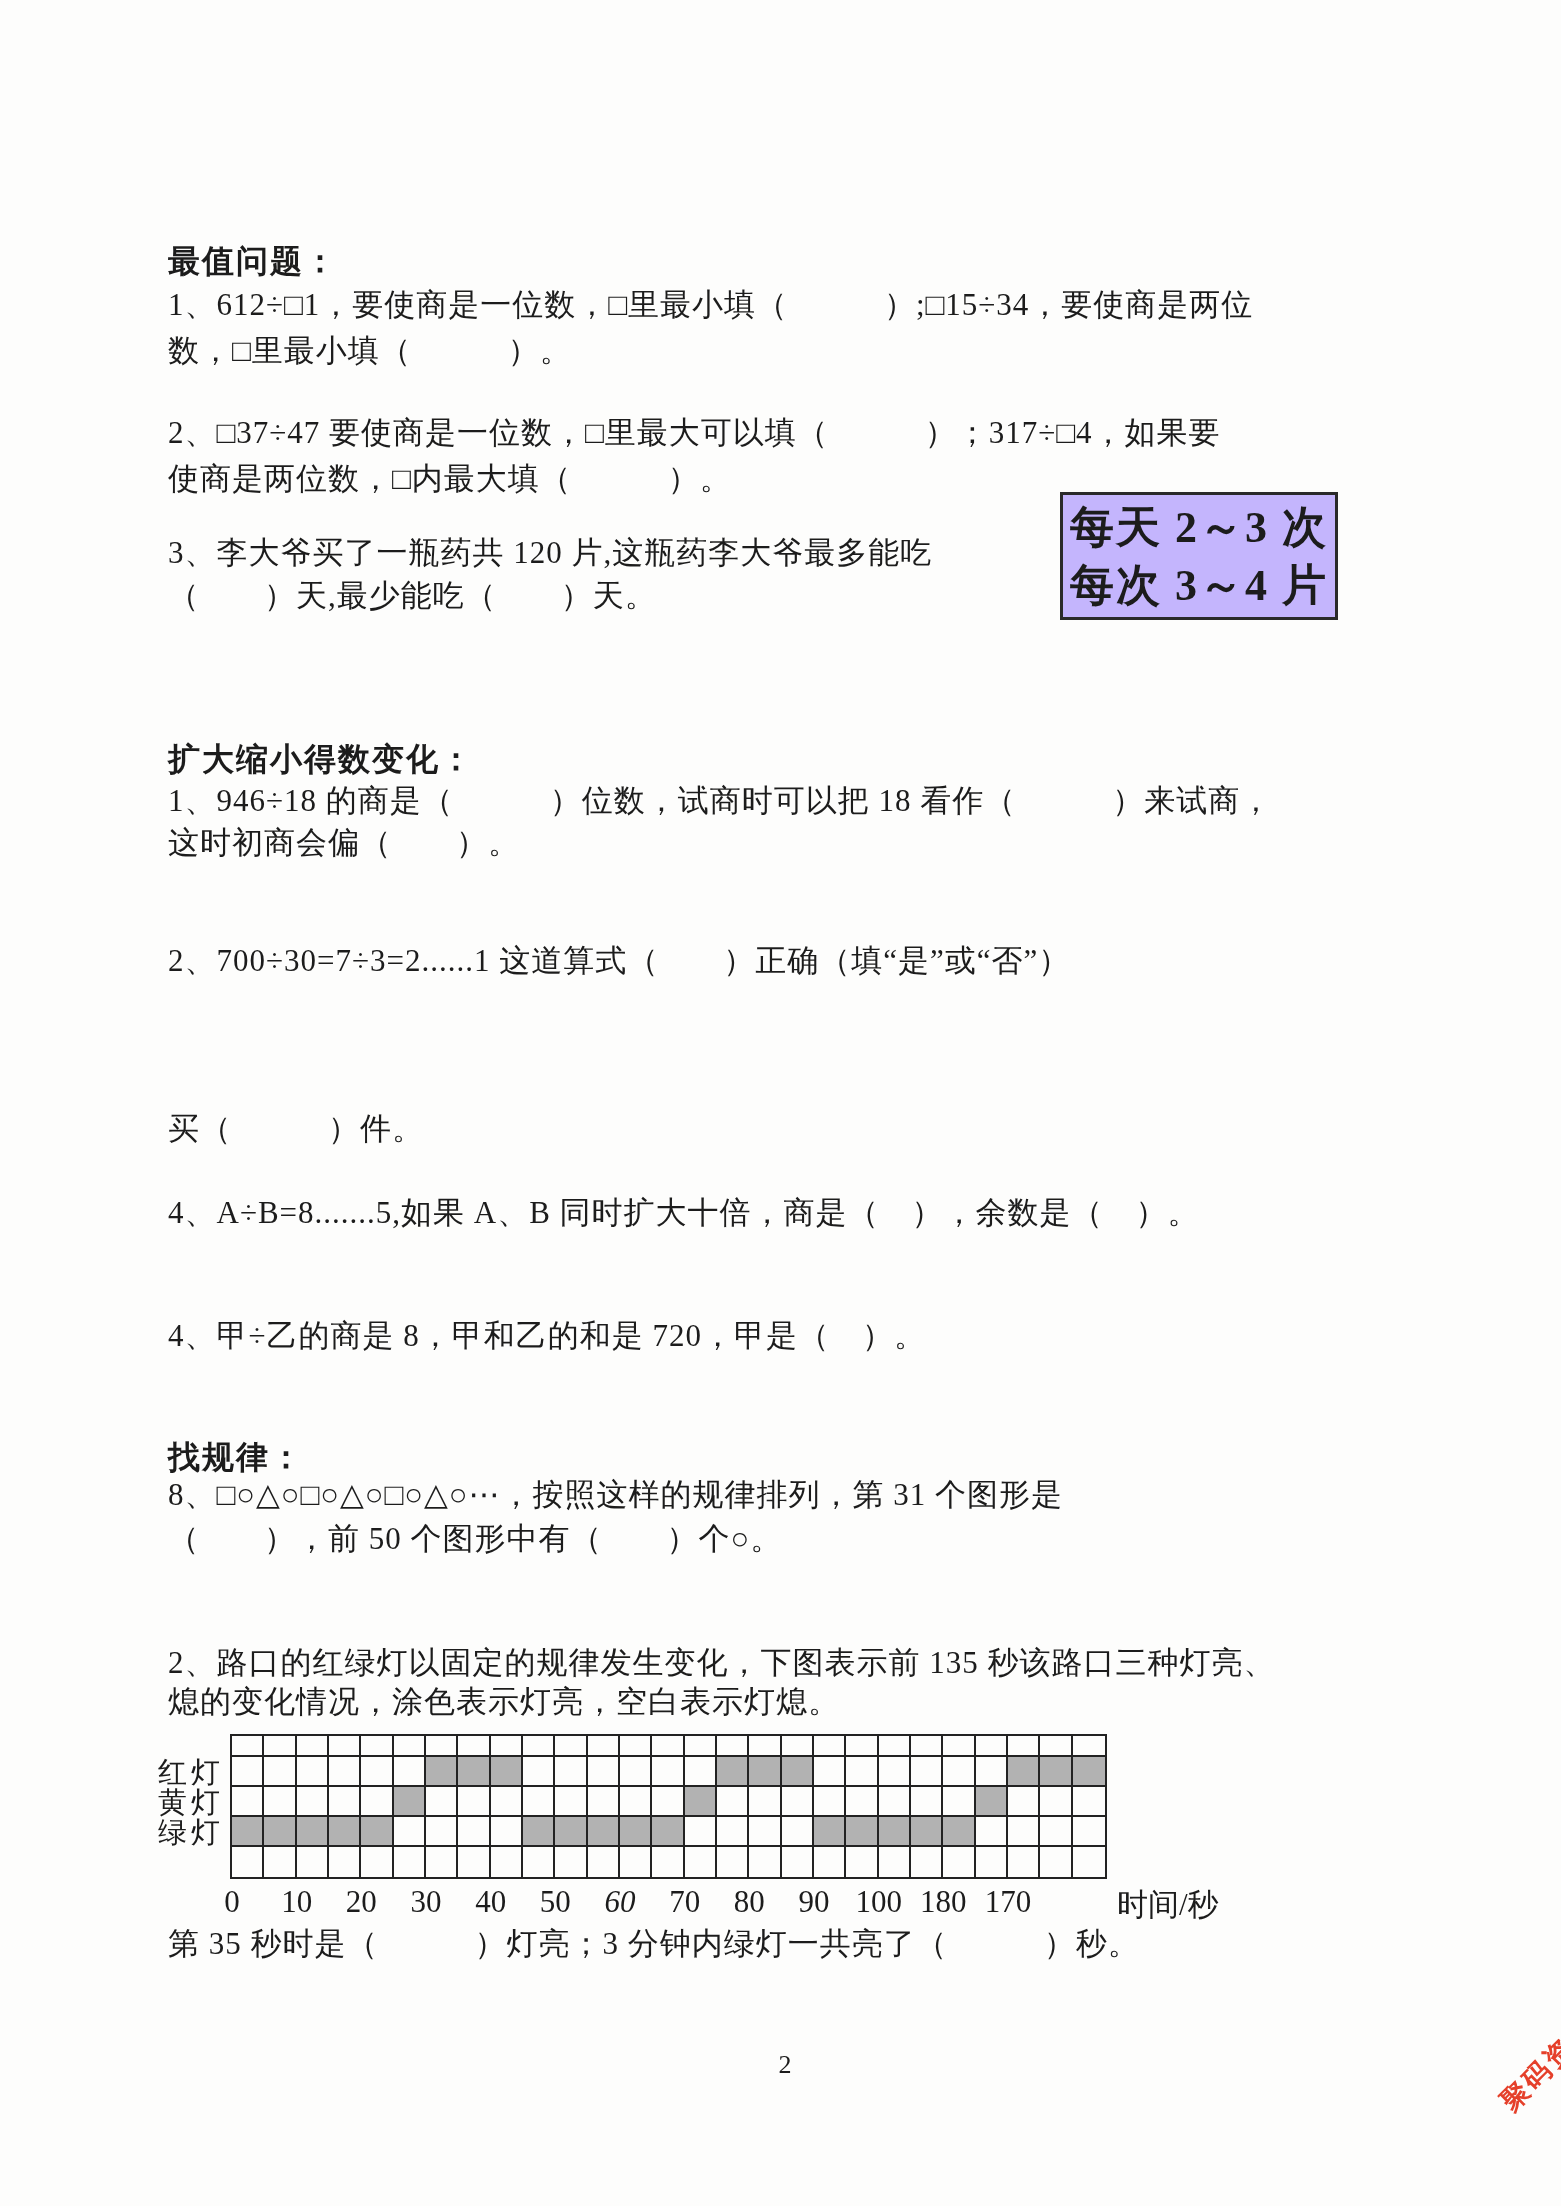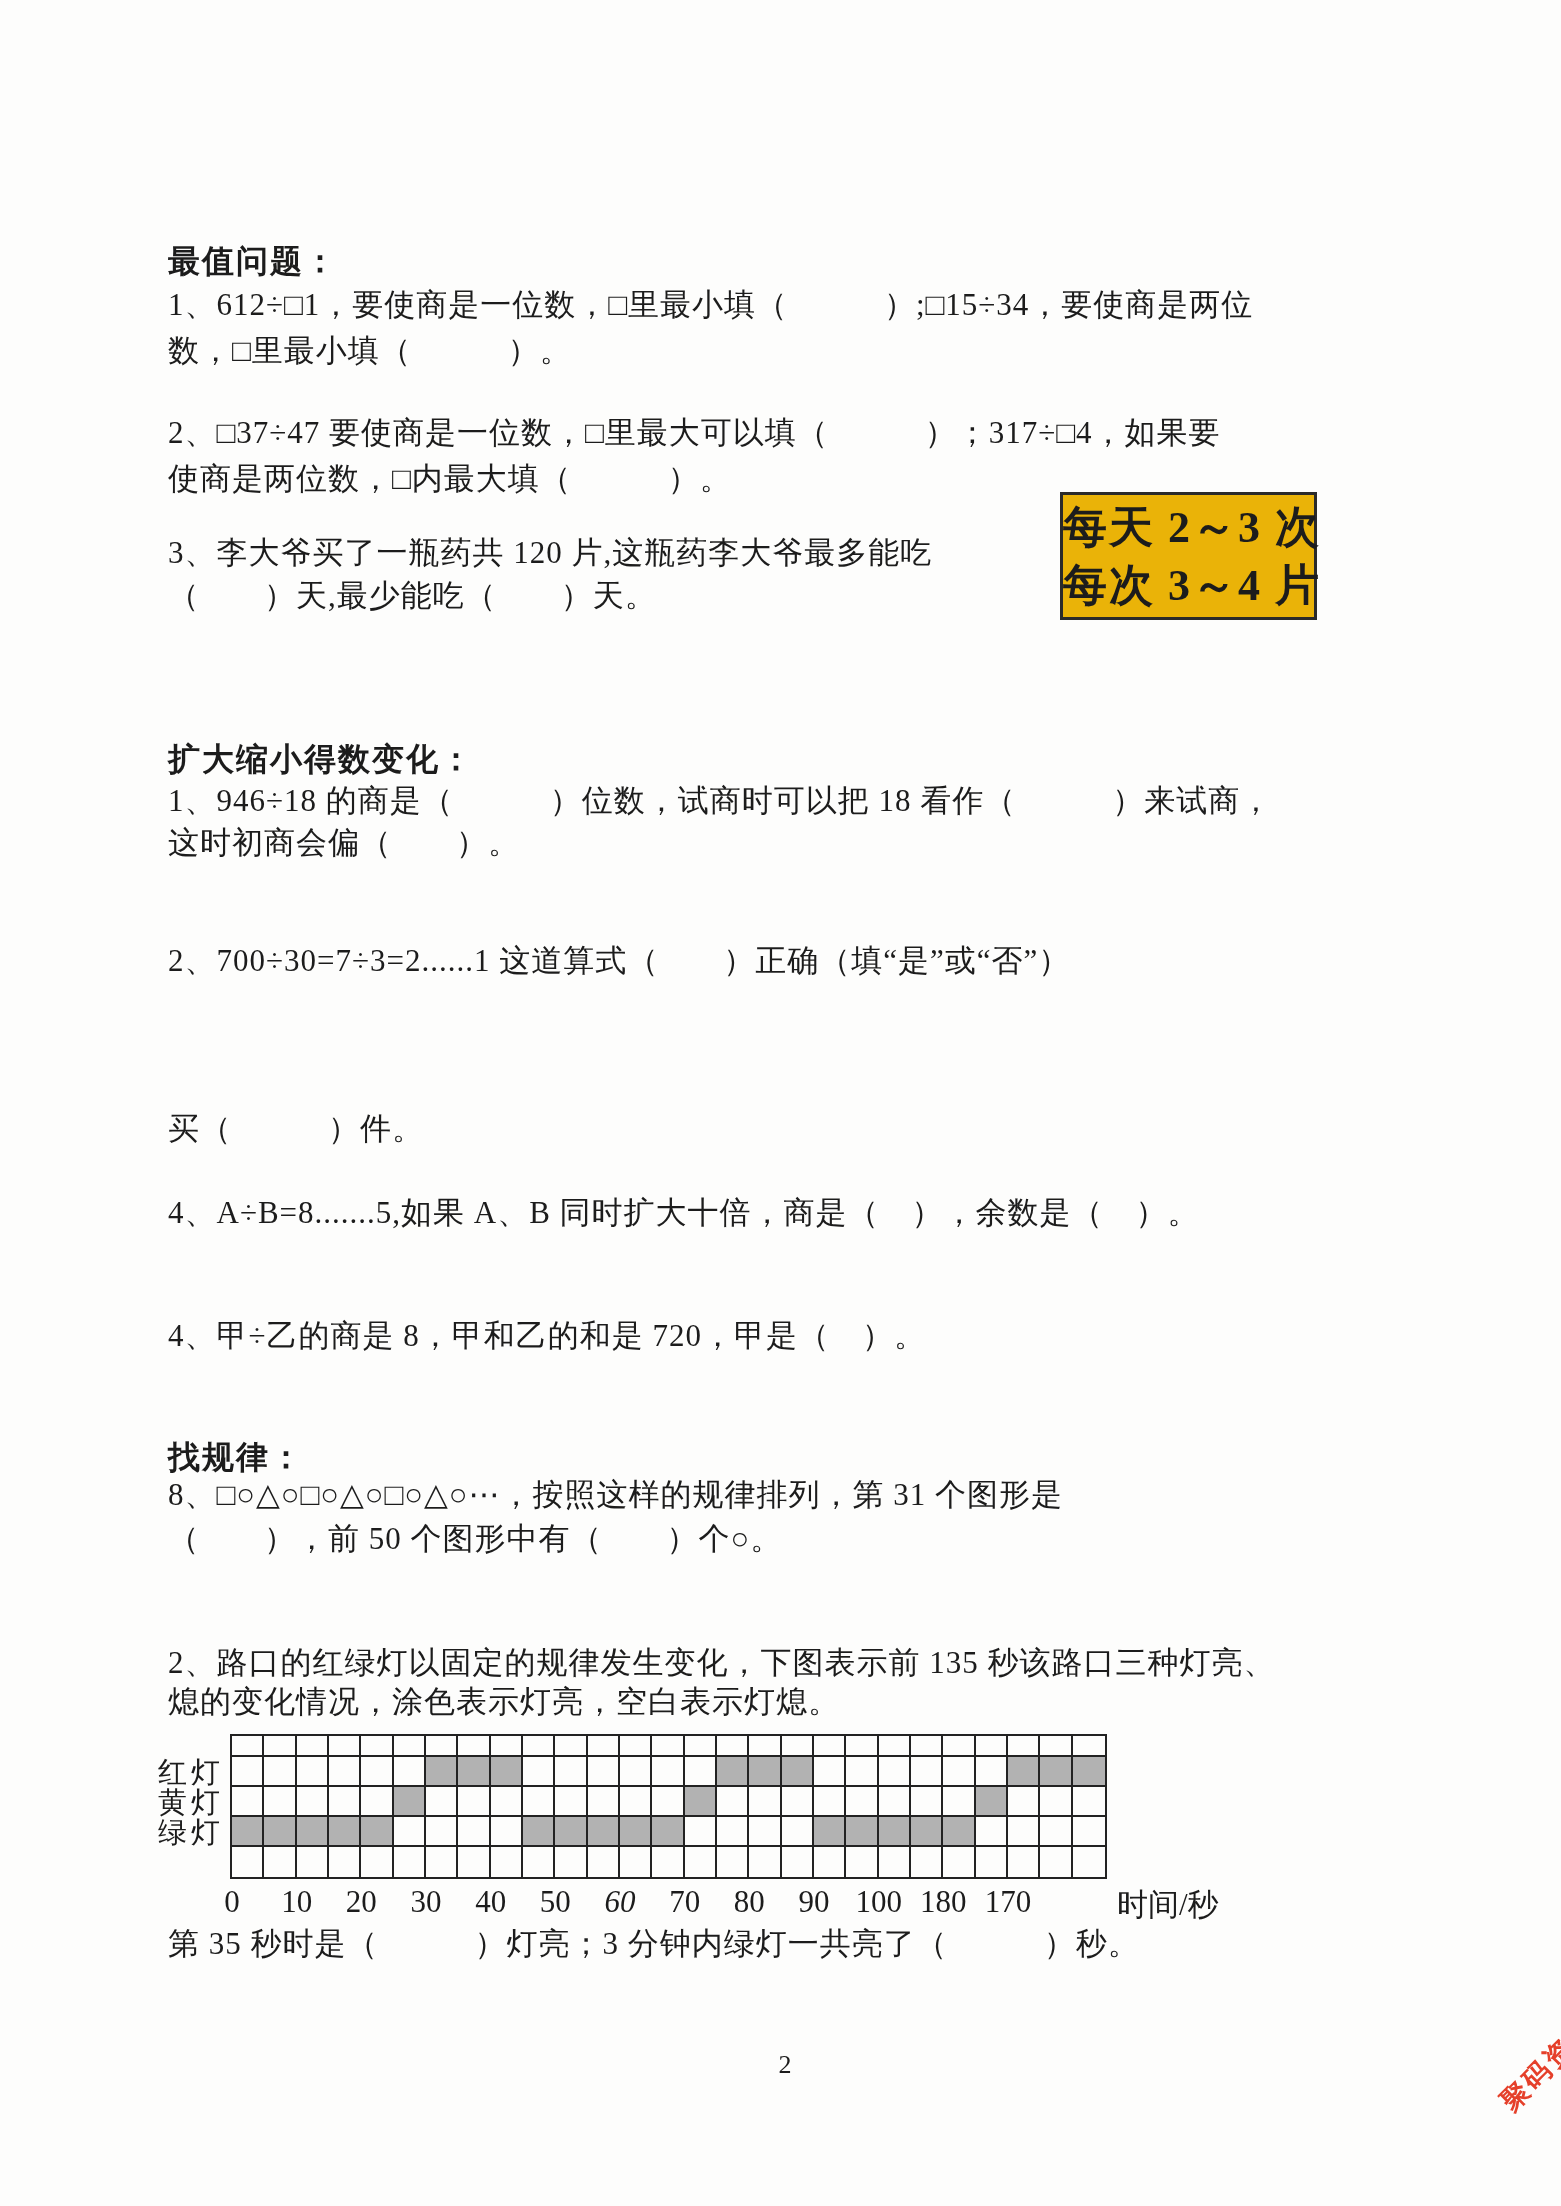--- a/index.html
+++ b/index.html
@@ -22,23 +22,23 @@
     position:absolute;
     left:168px;
     font-size:32px;
     font-weight:700;
     letter-spacing:2px;
     white-space:nowrap;
   }
   .med-box{
     position:absolute;
     left:1060px;top:492px;
-    width:257px;height:128px;
+    width:278px;height:128px;
     border:3px solid #2a2a2a;
-    background:#eab308;
+    background:#c4b5fd;
     box-sizing:border-box;
     text-align:center;
   }
   .med-box .bline{
     display:block;
     font-size:44px;
     font-weight:600;
     line-height:58px;
     letter-spacing:2px;
     white-space:nowrap;

